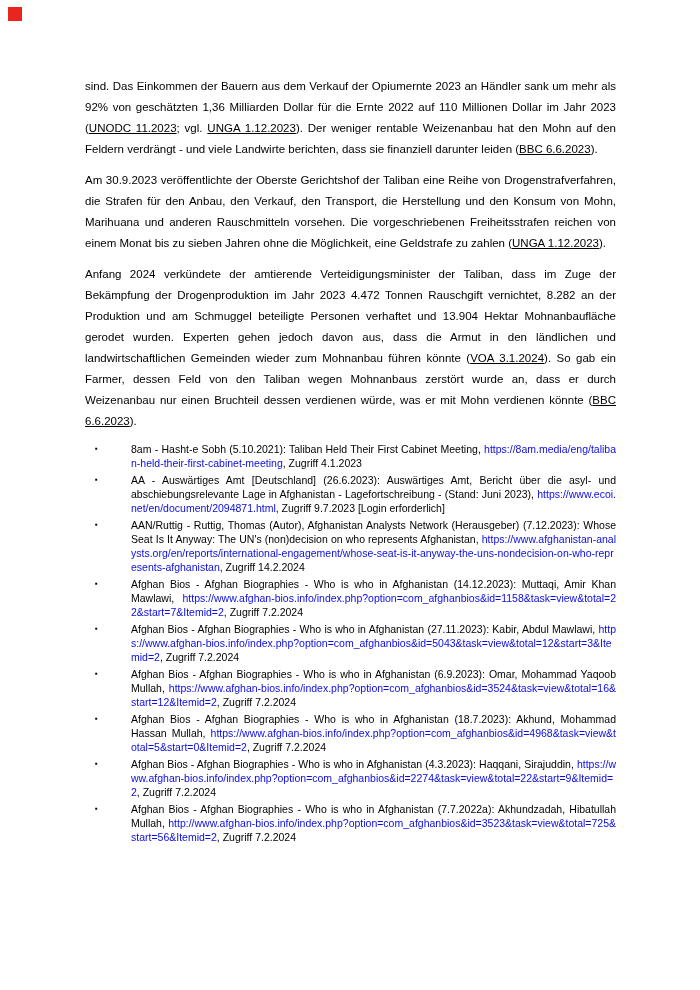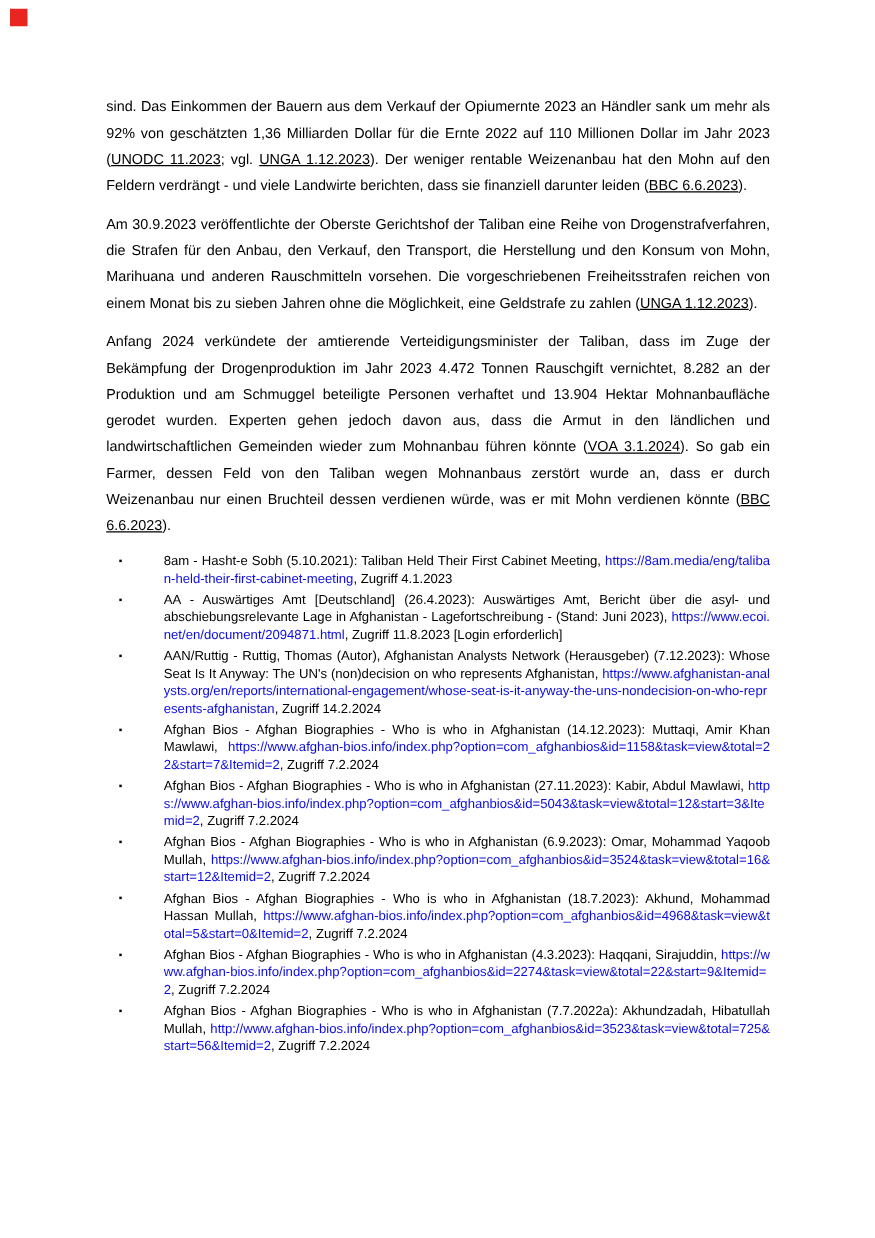--- a/index.html
+++ b/index.html
@@ -98,21 +98,21 @@
 
     <ul class="sources">
 
         <li class="source-item">
           <span class="bullet">▪</span>
           <span class="source-text"><span>8am - Hasht-e Sobh (5.10.2021): Taliban Held Their First Cabinet Meeting, </span><a href="#" class="link-url">https://8am.media/eng/taliban-held-their-first-cabinet-meeting</a><span>, Zugriff 4.1.2023</span></span>
         </li>
 
         <li class="source-item">
           <span class="bullet">▪</span>
-          <span class="source-text"><span>AA - Auswärtiges Amt [Deutschland] (26.4.2023): Auswärtiges Amt, Bericht über die asyl- und abschiebungsrelevante Lage in Afghanistan - Lagefortschreibung - (Stand: Juni 2023), </span><a href="#" class="link-url">https://www.ecoi.net/en/document/2094871.html</a><span>, Zugriff 11.8.2023 [Login erforderlich]</span></span>
+          <span class="source-text"><span>AA - Auswärtiges Amt [Deutschland] (26.6.2023): Auswärtiges Amt, Bericht über die asyl- und abschiebungsrelevante Lage in Afghanistan - Lagefortschreibung - (Stand: Juni 2023), </span><a href="#" class="link-url">https://www.ecoi.net/en/document/2094871.html</a><span>, Zugriff 9.7.2023 [Login erforderlich]</span></span>
         </li>
 
         <li class="source-item">
           <span class="bullet">▪</span>
           <span class="source-text"><span>AAN/Ruttig - Ruttig, Thomas (Autor), Afghanistan Analysts Network (Herausgeber) (7.12.2023): Whose Seat Is It Anyway: The UN's (non)decision on who represents Afghanistan, </span><a href="#" class="link-url">https://www.afghanistan-analysts.org/en/reports/international-engagement/whose-seat-is-it-anyway-the-uns-nondecision-on-who-represents-afghanistan</a><span>, Zugriff 14.2.2024</span></span>
         </li>
 
         <li class="source-item">
           <span class="bullet">▪</span>
           <span class="source-text"><span>Afghan Bios - Afghan Biographies - Who is who in Afghanistan (14.12.2023): Muttaqi, Amir Khan Mawlawi, </span><a href="#" class="link-url">https://www.afghan-bios.info/index.php?option=com_afghanbios&amp;id=1158&amp;task=view&amp;total=22&amp;start=7&amp;Itemid=2</a><span>, Zugriff 7.2.2024</span></span>

